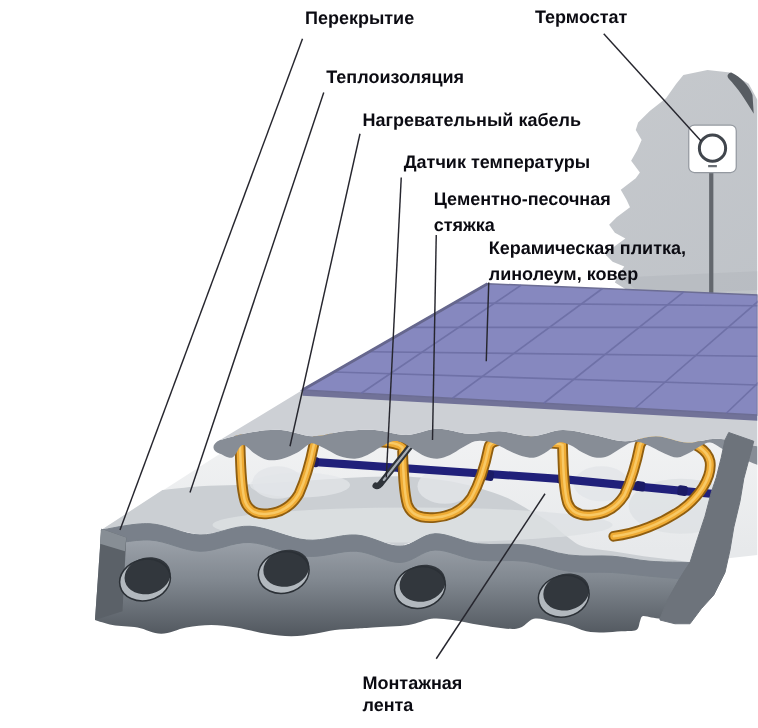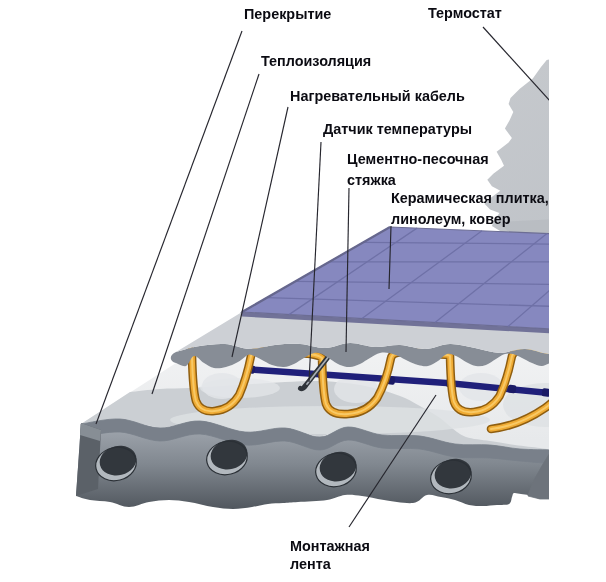--- a/index.html
+++ b/index.html
@@ -1,14 +1,14 @@
 <!DOCTYPE html>
 <html><head><meta charset="utf-8"><style>
 html,body{margin:0;padding:0;background:#fff;}
-#c{position:relative;width:549px;height:582px;overflow:hidden;}
+#c{position:relative;width:606px;height:582px;overflow:hidden;}
 </style></head><body>
 <div id="c"><svg width="606" height="582" viewBox="0 0 606 582">
 <defs>
 <linearGradient id="slabg" x1="0" y1="432" x2="0" y2="512" gradientUnits="userSpaceOnUse">
           <stop offset="0" stop-color="#9ba1a9"></stop>
           <stop offset="0.4" stop-color="#818890"></stop>
           <stop offset="1" stop-color="#4e545b"></stop>
         </linearGradient>
 <linearGradient id="insg" x1="0" y1="350" x2="0" y2="440" gradientUnits="userSpaceOnUse">
           <stop offset="0" stop-color="#f1f2f3"></stop>

